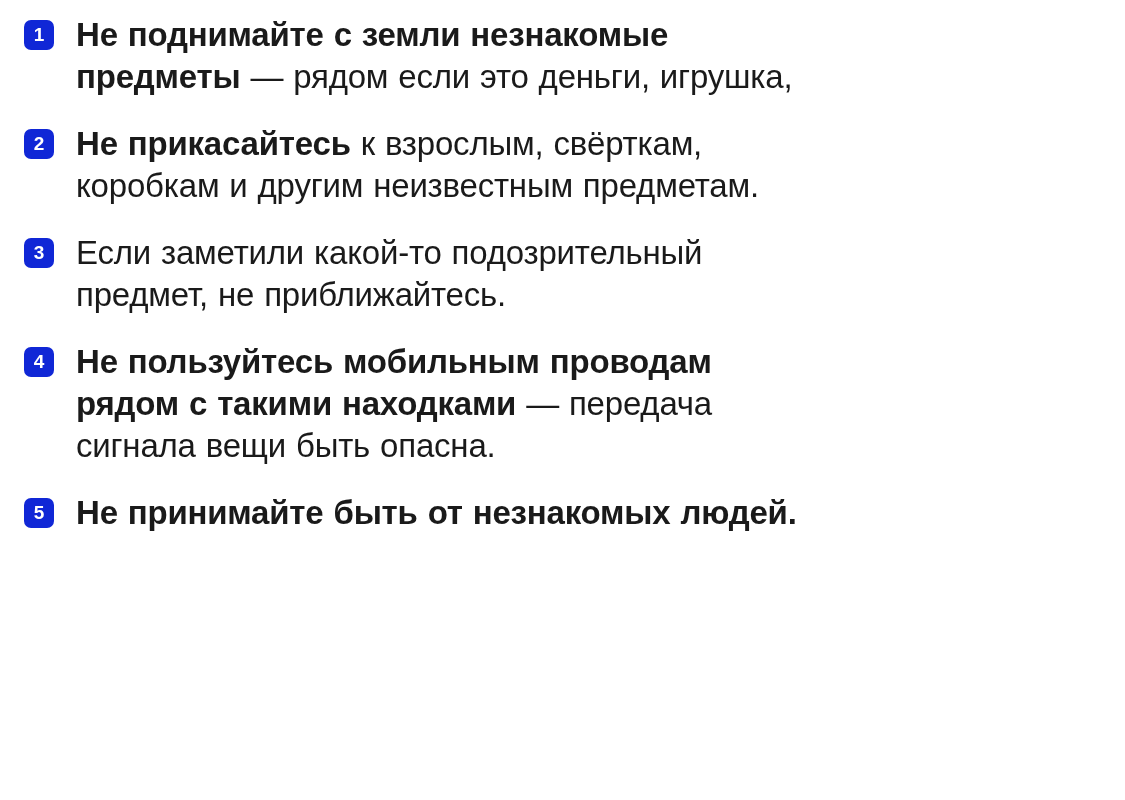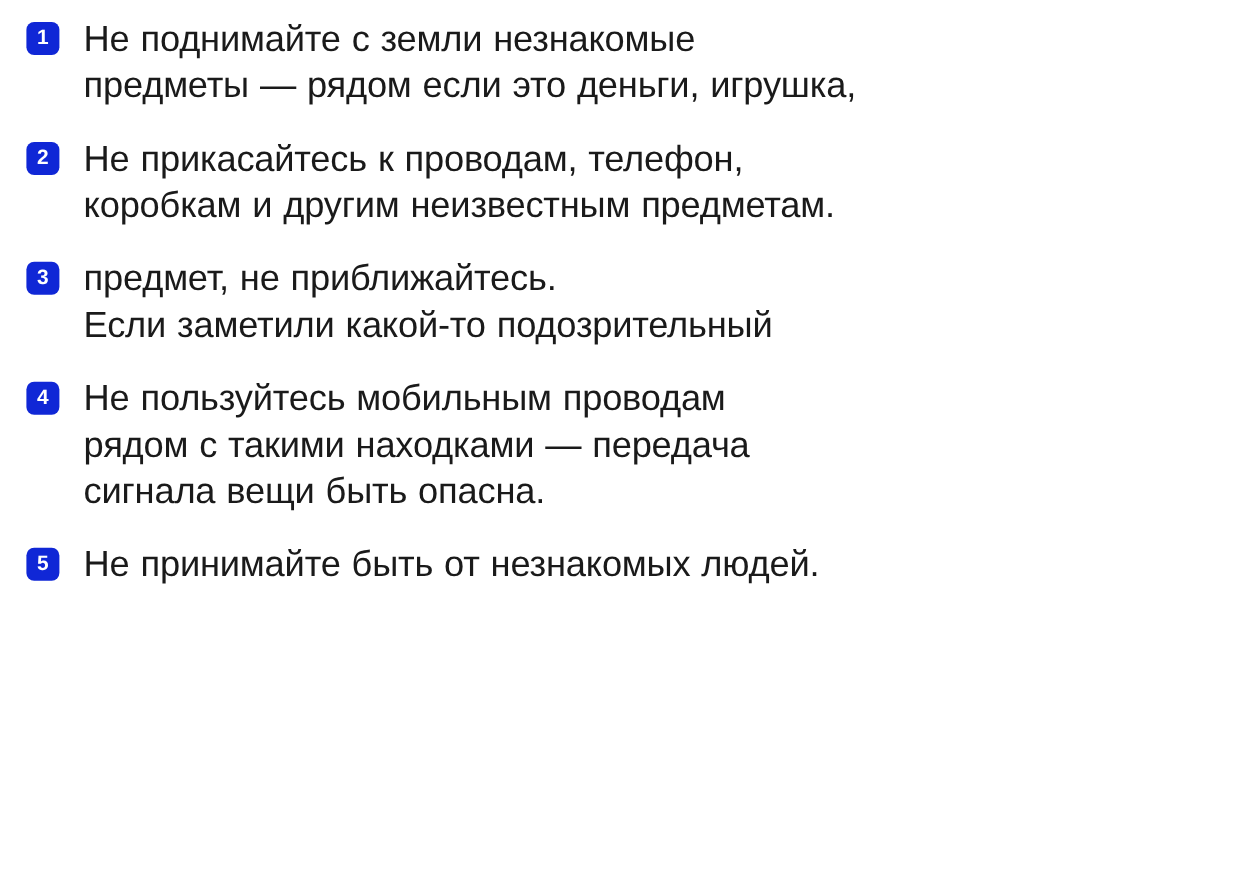--- a/index.html
+++ b/index.html
@@ -60,21 +60,21 @@
 
   .rule-text {
     font-size: 33px;
     line-height: 1.26;
     letter-spacing: -0.2px;
     color: #1a1a1a;
     word-spacing: 1px;
   }
 
   .rule-text b {
-    font-weight: normal;
+    font-weight: bold;
   }
 
   .rule-text .ln {
     display: block;
   }
 </style>
 </head>
 <body>
 
 <div class="page">
@@ -82,29 +82,29 @@
       <div class="rule">
         <span class="badge" style="background: rgb(16, 39, 214);">1</span>
         <div class="rule-text">
           <span class="ln"><b>Не поднимайте с земли незнакомые</b></span>
           <span class="ln"><b>предметы</b><span> — рядом если это деньги, игрушка,</span></span>
         </div>
       </div>
       <div class="rule">
         <span class="badge" style="background: rgb(16, 39, 214);">2</span>
         <div class="rule-text">
-          <span class="ln"><b>Не прикасайтесь</b><span> к проводам, телефон,</span></span>
+          <span class="ln"><b>Не прикасайтесь</b><span> к взрослым, свёрткам,</span></span>
           <span class="ln"><span>коробкам и другим неизвестным предметам.</span></span>
         </div>
       </div>
       <div class="rule">
         <span class="badge" style="background: rgb(16, 39, 214);">3</span>
         <div class="rule-text">
+          <span class="ln"><span>Если заметили какой-то подозрительный</span></span>
           <span class="ln"><span>предмет, не приближайтесь.</span></span>
-          <span class="ln"><span>Если заметили какой-то подозрительный</span></span>
         </div>
       </div>
       <div class="rule">
         <span class="badge" style="background: rgb(16, 39, 214);">4</span>
         <div class="rule-text">
           <span class="ln"><b>Не пользуйтесь мобильным проводам</b></span>
           <span class="ln"><b>рядом с такими находками</b><span> — передача</span></span>
           <span class="ln"><span>сигнала вещи быть опасна.</span></span>
         </div>
       </div>

